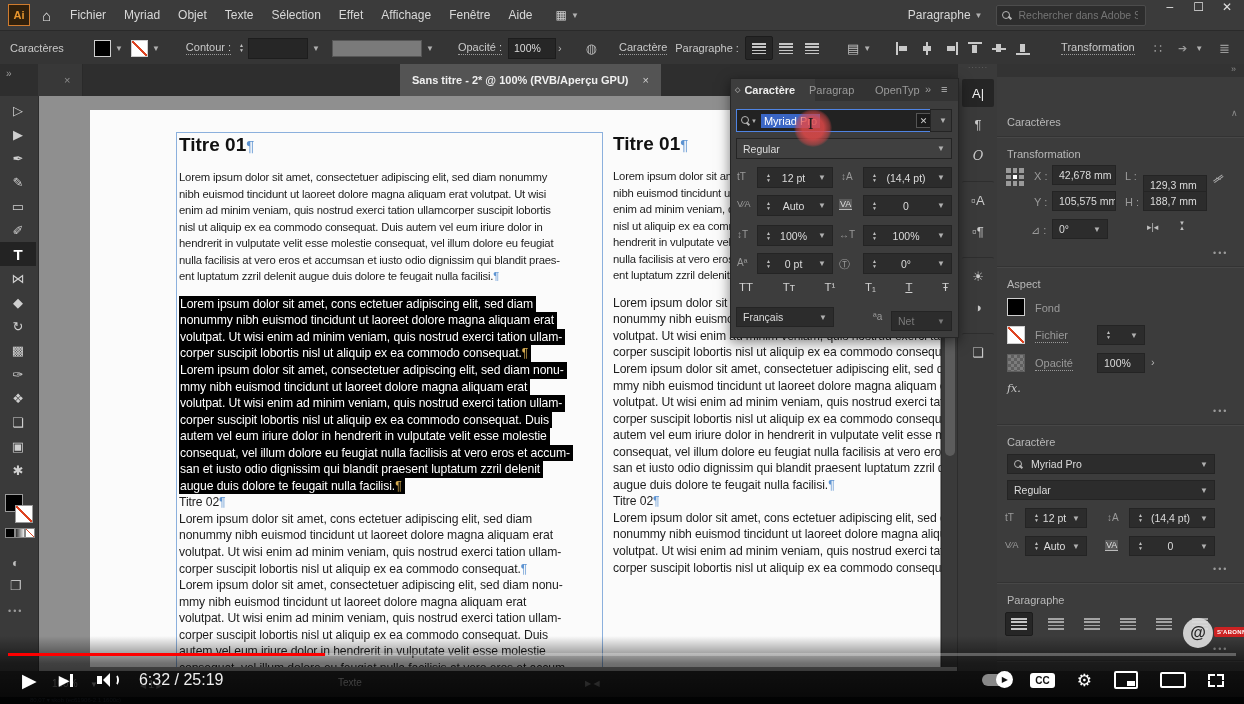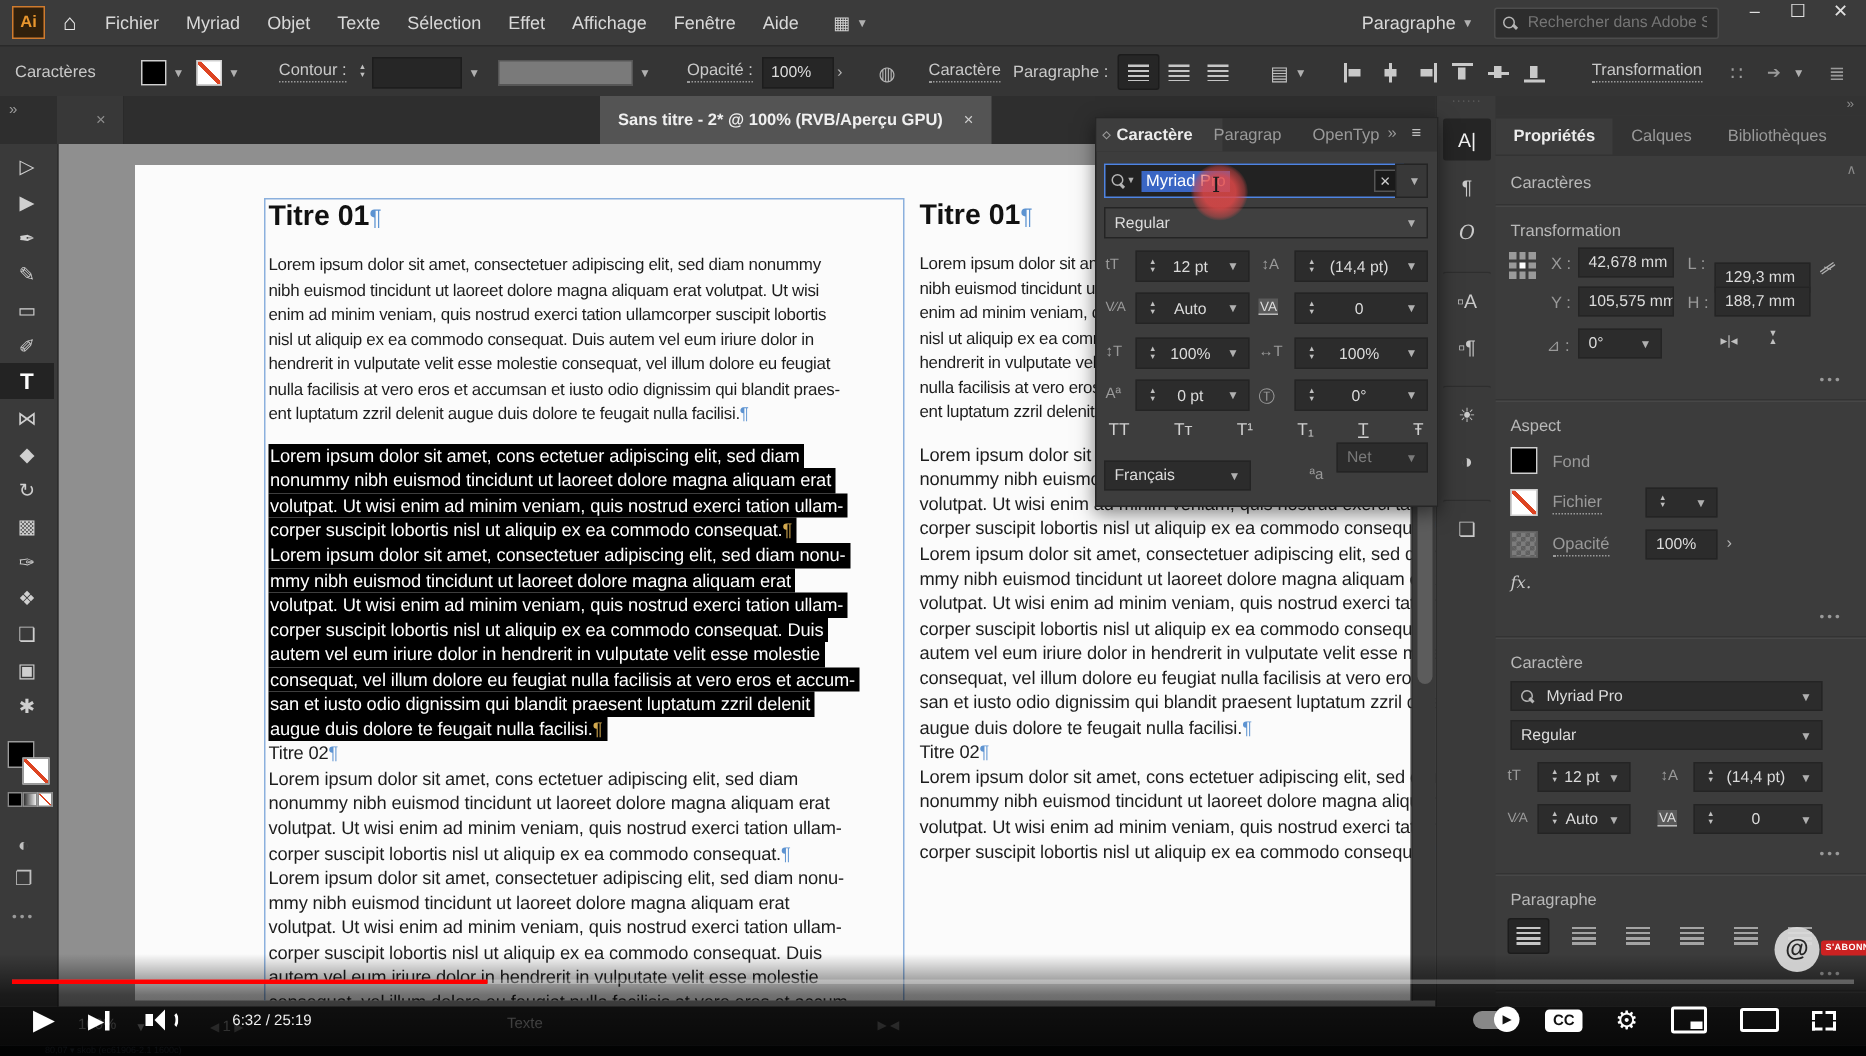--- a/index.html
+++ b/index.html
@@ -310,25 +310,20 @@
         <div class="picon sep">▫A</div>
         <div class="picon">▫¶</div>
         <div class="picon sep">☀</div>
         <div class="picon">◑</div>
         <div class="picon sep">❏</div>
       </div>
   </div>
 
   <div class="abs" style="left:997px;top:64px;width:247px;height:607px;background:#3c3c3c;font-size:11px">
     <div class="abs" style="left:0;top:0;width:247px;height:13px;background:#333;color:#8a8a8a;font-size:9px;text-align:right"><span style="margin-right:8px">»</span></div>
-    <div class="abs flex" style="left:0;top:13px;width:247px;height:27px;background:#333">
-      <span style="background:#3c3c3c;color:#ececec;padding:6px 12px;font-weight:bold">Propriétés</span>
-      <span style="color:#9a9a9a;padding:6px 12px">Calques</span>
-      <span style="color:#9a9a9a;padding:6px 12px">Bibliothèques</span>
-    </div>
     <span class="abs" style="left:234px;top:44px;color:#8a8a8a;font-size:9px">∧</span>
 
     <span class="abs panel-label" style="left:10px;top:52px">Caractères</span>
     <div class="abs divider" style="left:0;top:72px;width:247px"></div>
 
     <span class="abs panel-label" style="left:10px;top:84px">Transformation</span>
     <div class="abs" style="left:9px;top:104px;width:18px;height:18px;display:grid;grid-template-columns:repeat(3,1fr);gap:2px">
       <i style="background:#9a9a9a"></i>
         <i style="background:#9a9a9a"></i>
         <i style="background:#9a9a9a"></i>
@@ -574,21 +569,21 @@
         <div class="tgl">T₁</div>
         <div class="tgl u">T</div>
         <div class="tgl">Ŧ</div>
       </div>
 
     <div class="abs pfield" style="left:5px;top:228px;width:98px;justify-content:space-between;height:20px">
         <span>Français</span>
         <span class="chev">▼</span>
       </div>
     <span class="abs dim" style="left:142px;top:232px;font-size:10px">ªa</span>
-    <div class="abs pfield" style="left:160px;top:216px;width:61px;justify-content:space-between;height:20px;color:#7a7a7a">
+    <div class="abs pfield" style="left:160px;top:232px;width:61px;justify-content:space-between;height:20px;color:#7a7a7a">
         <span>Net</span>
         <span class="chev" style="color:#7a7a7a">▼</span>
       </div>
   </div>
 
   <div class="abs" style="left:794px;top:109px;width:38px;height:38px;border-radius:50%;background:radial-gradient(circle,rgba(224,72,72,.85) 0 40%,rgba(224,72,72,.45) 62%,rgba(224,72,72,0) 72%)"></div>
   <span class="abs" style="left:808px;top:116px;color:#1a1a1a;font-family:'DejaVu Serif',serif;font-size:14px">I</span>
 
   <div class="abs" style="left:0;top:671px;width:1244px;height:26px;background:#262626;color:#9f9f9f;font-size:10px">
     <span class="abs" style="left:52px;top:7px">100%</span>
@@ -610,21 +605,21 @@
   <div class="abs" style="left:8px;top:653px;width:317px;height:3px;background:#f00"></div>
 
   <div class="abs flex" style="left:0;top:660px;width:1244px;height:40px">
     <span class="ytic" style="margin-left:22px;font-size:19px">▶</span>
     <span class="ytic flex" style="margin-left:22px;font-size:14px">▶<i style="width:2.5px;height:13px;background:#fff;margin-left:1px"></i></span>
     <span class="flex" style="margin-left:24px">
       <i style="width:5px;height:8px;background:#fff"></i>
       <i style="width:0;height:0;border:7px solid transparent;border-right-color:#fff;margin-left:-6px"></i>
       <i style="width:4px;height:8px;border:2px solid transparent;border-right:2px solid #fff;border-radius:50%;margin-left:1px"></i>
     </span>
-    <span class="ytic" style="margin-left:36px;font-size:10px;color:#eee">6:32 / 25:19</span>
+    <span class="ytic" style="margin-left:20px;font-size:16px;color:#eee">6:32 / 25:19</span>
     <span style="flex:1"></span>
     <span class="flex" style="width:30px;height:12px;background:#888;border-radius:6px;position:relative;margin-right:18px">
       <i style="position:absolute;right:-1px;top:-3px;width:17px;height:17px;background:#fff;border-radius:50%;display:flex;align-items:center;justify-content:center;font-style:normal;font-size:8px;color:#111">▶</i>
     </span>
     <span style="background:#fff;color:#111;font-weight:bold;font-size:10px;padding:2px 5px;border-radius:3px;margin-right:22px">CC</span>
     <span class="ytic" style="font-size:17px;margin-right:22px">⚙</span>
     <span style="width:20px;height:14px;border:2px solid #fff;border-radius:2px;position:relative;margin-right:22px">
         <i style="position:absolute;right:1px;bottom:1px;width:8px;height:5px;background:#fff"></i>
       </span>
     <span style="width:22px;height:12px;border:2px solid #fff;border-radius:2px;margin-right:22px"></span>

